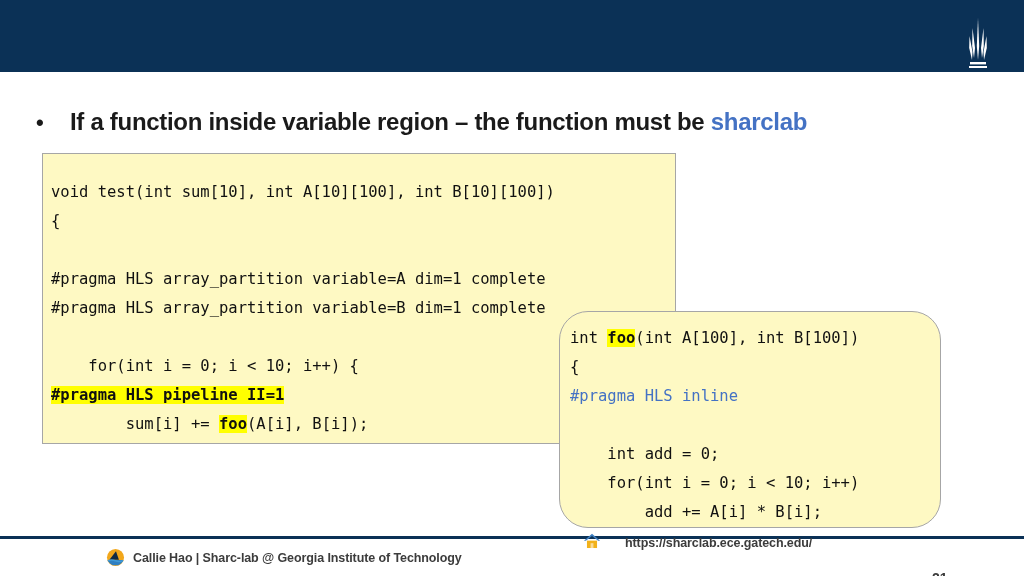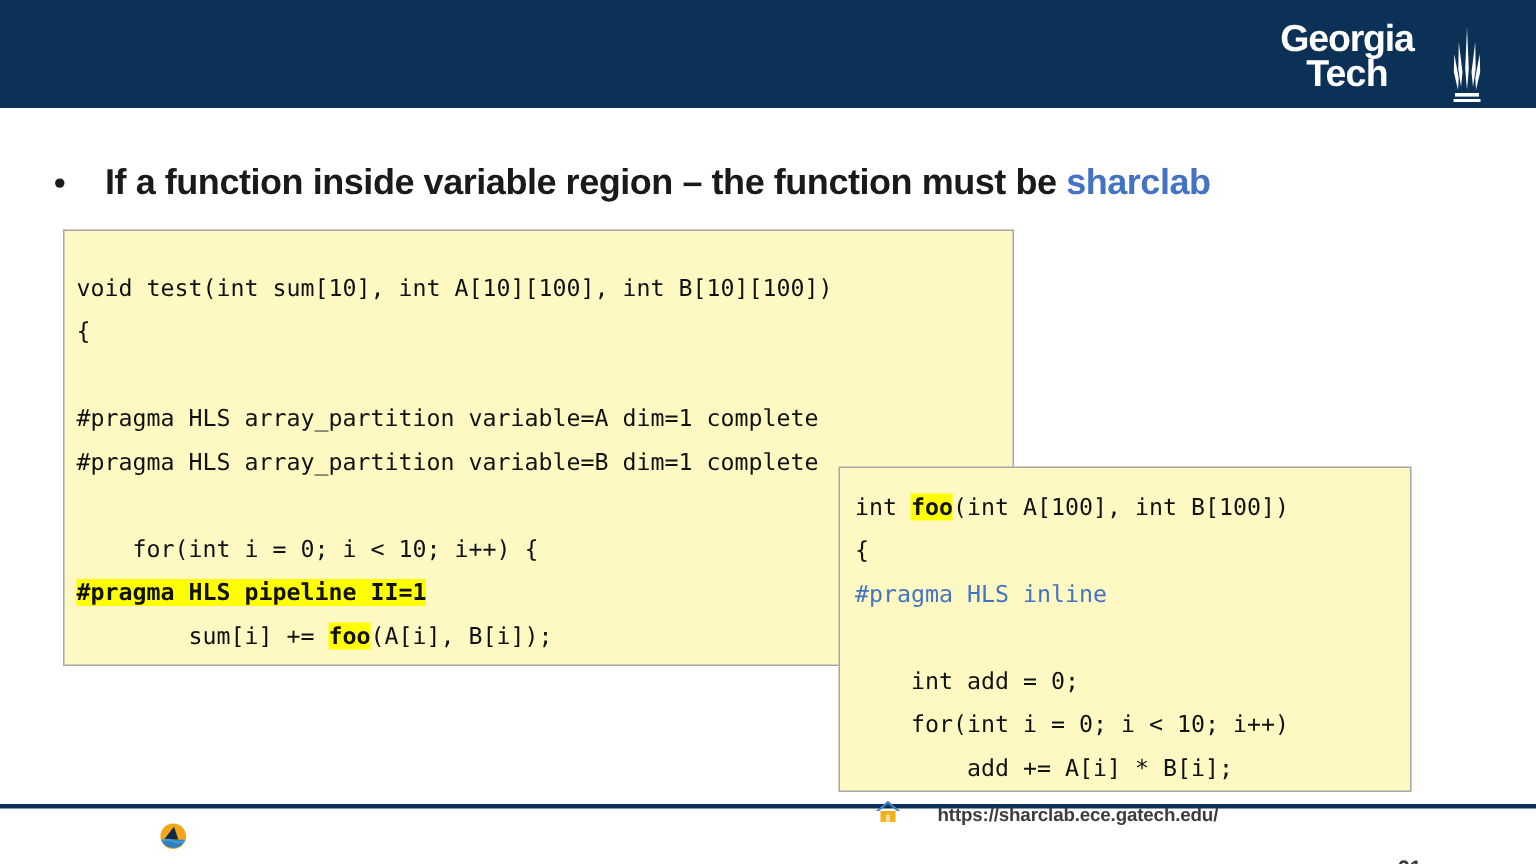--- a/index.html
+++ b/index.html
@@ -111,20 +111,21 @@
     padding: 24px 0 0 8px;
     z-index: 1;
   }
   #code-box-foo {
     left: 559px;
     top: 311px;
     width: 382px;
     height: 217px;
     padding: 12px 0 0 10px;
     z-index: 2;
+    border-radius: 29px;
   }
   .code-line { display: block; height: 29px; }
   .hl {
     background: #ffff00;
     font-weight: bold;
   }
   .code-blue { color: #4472c4; }
 
   
   .footer-rule {
@@ -169,24 +170,20 @@
     font-weight: bold;
     color: #3c3c3c;
   }
 </style>
 </head>
 <body>
 
 <div class="header">
 
   <div class="gt-logo">
-    <div class="gt-wordmark">
-      <span class="gt-georgia">Georgia</span>
-      <span class="gt-tech">Tech</span>
-    </div>
     <svg class="gt-tower" viewBox="0 0 28 56">
       <path d="M14 2 L15.2 30 L14 44 L12.8 30 Z" fill="#ffffff"></path>
       <path d="M8.5 12 L11 32 L10 42 L8.2 30 Z" fill="#ffffff"></path>
       <path d="M19.5 12 L17 32 L18 42 L19.8 30 Z" fill="#ffffff"></path>
       <path d="M5.5 20 L8.5 36 L8 44 L5.2 32 Z" fill="#ffffff"></path>
       <path d="M22.5 20 L19.5 36 L20 44 L22.8 32 Z" fill="#ffffff"></path>
       <rect x="6" y="46" width="16" height="2.4" fill="#ffffff"></rect>
       <rect x="5" y="50" width="18" height="2" fill="#ffffff"></rect>
     </svg>
   </div>
@@ -202,20 +199,21 @@
 
 <div class="footer-rule"></div>
 
 <div class="footer-left">
   <svg class="sharc-icon" viewBox="0 0 20 20">
     <circle cx="10" cy="10" r="9" fill="#f2a71b"></circle>
     <path d="M1.6 12.5 A9 9 0 0 0 18.4 12.5 Z" fill="#2f7fc1"></path>
     <path d="M10.5 3.4 L13.6 12.3 L3.6 12.3 Z" fill="#102a43"></path>
     <path d="M2 12.6 Q6 10.9 10 12.6 Q14 14.3 18 12.6 L18 14.2 Q14 15.9 10 14.2 Q6 12.5 2 14.2 Z" fill="#3f9ad8"></path>
   </svg>
+  <span class="footer-text">Callie Hao | Sharc-lab @ Georgia Institute of Technology</span>
 </div>
 
 <div class="footer-right">
   <svg class="home-icon" viewBox="0 0 20 20">
     <path d="M10 2 L19 9.6 L16.8 9.6 L10 4.4 L3.2 9.6 L1 9.6 Z" fill="#3f7fc1"></path>
     <rect x="4.4" y="9.6" width="11.2" height="8.2" fill="#f2b21b"></rect>
     <rect x="8.4" y="12.4" width="3.2" height="5.4" fill="#ffffff" opacity="0.55"></rect>
   </svg>
   <span class="footer-text">https://sharclab.ece.gatech.edu/</span>
 </div>

